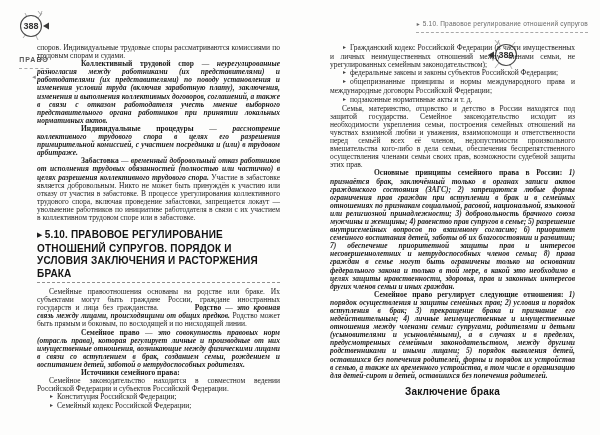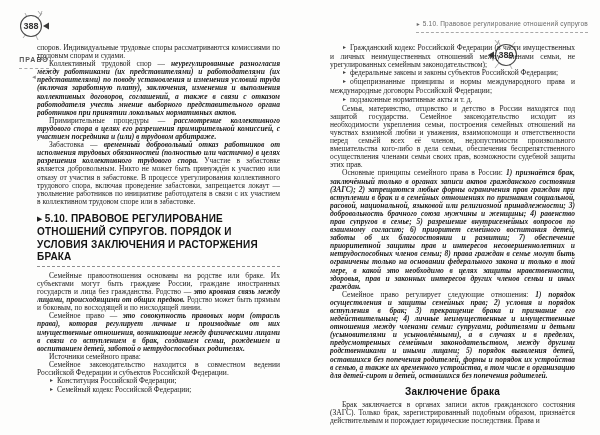--- a/index.html
+++ b/index.html
@@ -29,21 +29,21 @@
   .page-body{
     position:absolute;top:44px;font-size:7.5px;line-height:8.1px;
     text-align:justify;overflow:hidden;max-height:392px;
     hyphens:auto;-webkit-hyphens:auto;
   }
   #left-body{left:37px;width:243px;}
   #right-body{left:330px;width:245px;}
   .para{margin:0;}
   .para.indent{text-indent:12px;}
   .seg-n{font-weight:normal;font-style:normal;}
-  .seg-b{font-weight:normal;}
+  .seg-b{font-weight:bold;margin-left:32px;}
   .seg-bi{font-weight:bold;font-style:italic;}
   .bullet-marker{font-size:5px;color:#444;letter-spacing:0;padding-right:3px;position:relative;top:-1px;}
   .section-heading{
     font-family:"Liberation Sans","DejaVu Sans",sans-serif;
     font-size:10px;line-height:12.5px;font-weight:bold;color:#141414;
     text-align:left;margin:7px 0 2px 0;letter-spacing:.2px;
   }
   .sh-marker{font-size:7px;position:relative;top:-1px;color:#222;}
   .dashed-rule{border-top:1.6px dashed #8f8f8f;margin:2px 0 5px 0;width:100%;height:0;}
   .subheading{
@@ -76,34 +76,33 @@
     <path d="M12 2 l3 4 M16 2 l-2 5" stroke="#8a8a8a" stroke-width="0.7" fill="none"></path>
     <path d="M5 13.5 L5 20.5 L11 17 Z" fill="#3a3a3a" transform="rotate(180 8 17)"></path>
     <circle cx="23" cy="17" r="10.5" fill="#fdfdfc" stroke="#4a4a4a" stroke-width="1.1"></circle>
     <text x="23" y="20" text-anchor="middle">389</text>
   </svg>
 </div>
 
 <div class="page-body" id="left-body" lang="ru">
     <p class="para"><span class="seg-n">споров. Индивидуальные трудовые споры рассматриваются комиссиями по трудовым спорам и судами.</span></p>
     <p class="para indent"><span class="seg-b">Коллективный трудовой спор</span><span class="seg-n"> — </span><span class="seg-bi">неурегулированные разногласия между работниками (их представителями) и работодателями (их представителями) по поводу установления и изменения условий труда (включая заработную плату), заключения, изменения и выполнения коллективных договоров, соглашений, а также в связи с отказом работодателя учесть мнение выборного представительного органа работников при принятии локальных нормативных актов.</span></p>
-    <p class="para indent"><span class="seg-b">Примирительные процедуры</span><span class="seg-n"> — </span><span class="seg-bi">рассмотрение коллективного трудового спора в целях его разрешения примирительной комиссией, с участием посредника и (или) в трудовом арбитраже.</span></p>
+    <p class="para indent"><span class="seg-b">Индивидуальные процедуры</span><span class="seg-n"> — </span><span class="seg-bi">рассмотрение коллективного трудового спора в целях его разрешения примирительной комиссией, с участием посредника и (или) в трудовом арбитраже.</span></p>
     <p class="para indent"><span class="seg-b">Забастовка</span><span class="seg-n"> — </span><span class="seg-bi">временный добровольный отказ работников от исполнения трудовых обязанностей (полностью или частично) в целях разрешения коллективного трудового спора.</span><span class="seg-n"> Участие в забастовке является добровольным. Никто не может быть принуждён к участию или отказу от участия в забастовке. В процессе урегулирования коллективного трудового спора, включая проведение забастовки, запрещается локаут — увольнение работников по инициативе работодателя в связи с их участием в коллективном трудовом споре или в забастовке.</span></p>
     <div class="section-heading"><span class="sh-marker">▶ </span>5.10. ПРАВОВОЕ РЕГУЛИРОВАНИЕ ОТНОШЕНИЙ СУПРУГОВ. ПОРЯДОК И УСЛОВИЯ ЗАКЛЮЧЕНИЯ И РАСТОРЖЕНИЯ БРАКА</div>
     <div class="dashed-rule"></div>
     <p class="para indent"><span class="seg-n">Семейные правоотношения основаны на родстве или браке. Их субъектами могут быть граждане России, граждане иностранных государств и лица без гражданства. </span><span class="seg-b">Родство</span><span class="seg-n"> — </span><span class="seg-bi">это кровная связь между лицами, происходящими от общих предков.</span><span class="seg-n"> Родство может быть прямым и боковым, по восходящей и по нисходящей линии.</span></p>
     <p class="para indent"><span class="seg-b">Семейное право</span><span class="seg-n"> — </span><span class="seg-bi">это совокупность правовых норм (отрасль права), которая регулирует личные и производные от них имущественные отношения, возникающие между физическими лицами в связи со вступлением в брак, созданием семьи, рождением и воспитанием детей, заботой о нетрудоспособных родителях.</span></p>
     <p class="para indent"><span class="seg-b">Источники семейного права:</span></p>
     <p class="para indent"><span class="seg-n">Семейное законодательство находится в совместном ведении Российской Федерации и субъектов Российской Федерации.</span></p>
     <p class="para indent"><span class="bullet-marker">►</span><span class="seg-n">Конституция Российской Федерации;</span></p>
     <p class="para indent"><span class="bullet-marker">►</span><span class="seg-n">Семейный кодекс Российской Федерации;</span></p>
   </div>
 <div class="page-body" id="right-body" lang="ru">
     <p class="para indent"><span class="bullet-marker">►</span><span class="seg-n">Гражданский кодекс Российской Федерации (в части имущественных и личных неимущественных отношений между членами семьи, не урегулированных семейным законодательством);</span></p>
     <p class="para indent"><span class="bullet-marker">►</span><span class="seg-n">федеральные законы и законы субъектов Российской Федерации;</span></p>
     <p class="para indent"><span class="bullet-marker">►</span><span class="seg-n">общепризнанные принципы и нормы международного права и международные договоры Российской Федерации;</span></p>
     <p class="para indent"><span class="bullet-marker">►</span><span class="seg-n">подзаконные нормативные акты и т. д.</span></p>
     <p class="para indent"><span class="seg-n">Семья, материнство, отцовство и детство в России находятся под защитой государства. Семейное законодательство исходит из необходимости укрепления семьи, построения семейных отношений на чувствах взаимной любви и уважения, взаимопомощи и ответственности перед семьёй всех её членов, недопустимости произвольного вмешательства кого-либо в дела семьи, обеспечения беспрепятственного осуществления членами семьи своих прав, возможности судебной защиты этих прав.</span></p>
     <p class="para indent"><span class="seg-b">Основные принципы семейного права в России: </span><span class="seg-bi">1) признаётся брак, заключённый только в органах записи актов гражданского состояния (ЗАГС); 2) запрещаются любые формы ограничения прав граждан при вступлении в брак и в семейных отношениях по признакам социальной, расовой, национальной, языковой или религиозной принадлежности; 3) добровольность брачного союза мужчины и женщины; 4) равенство прав супругов в семье; 5) разрешение внутрисемейных вопросов по взаимному согласию; 6) приоритет семейного воспитания детей, заботы об их благосостоянии и развитии; 7) обеспечение приоритетной защиты прав и интересов несовершеннолетних и нетрудоспособных членов семьи; 8) права граждан в семье могут быть ограничены только на основании федерального закона и только в той мере, в какой это необходимо в целях защиты нравственности, здоровья, прав и законных интересов других членов семьи и иных граждан.</span></p>
     <p class="para indent"><span class="seg-b">Семейное право регулирует следующие отношения: </span><span class="seg-bi">1) порядок осуществления и защиты семейных прав; 2) условия и порядок вступления в брак; 3) прекращение брака и признание его недействительным; 4) личные неимущественные и имущественные отношения между членами семьи: супругами, родителями и детьми (усыновителями и усыновлёнными), а в случаях и в пределах, предусмотренных семейным законодательством, между другими родственниками и иными лицами; 5) порядок выявления детей, оставшихся без попечения родителей, формы и порядок их устройства в семью, а также их временного устройства, в том числе в организацию для детей-сирот и детей, оставшихся без попечения родителей.</span></p>
     <div class="subheading">Заключение брака</div>
-    <p class="para indent"><span class="seg-n">Брак заключается в органах записи актов гражданского состояния (ЗАГС). Только брак, зарегистрированный подобным образом, признаётся действительным и порождает юридические последствия. Права и</span></p>
   </div>
 
 </body></html>

